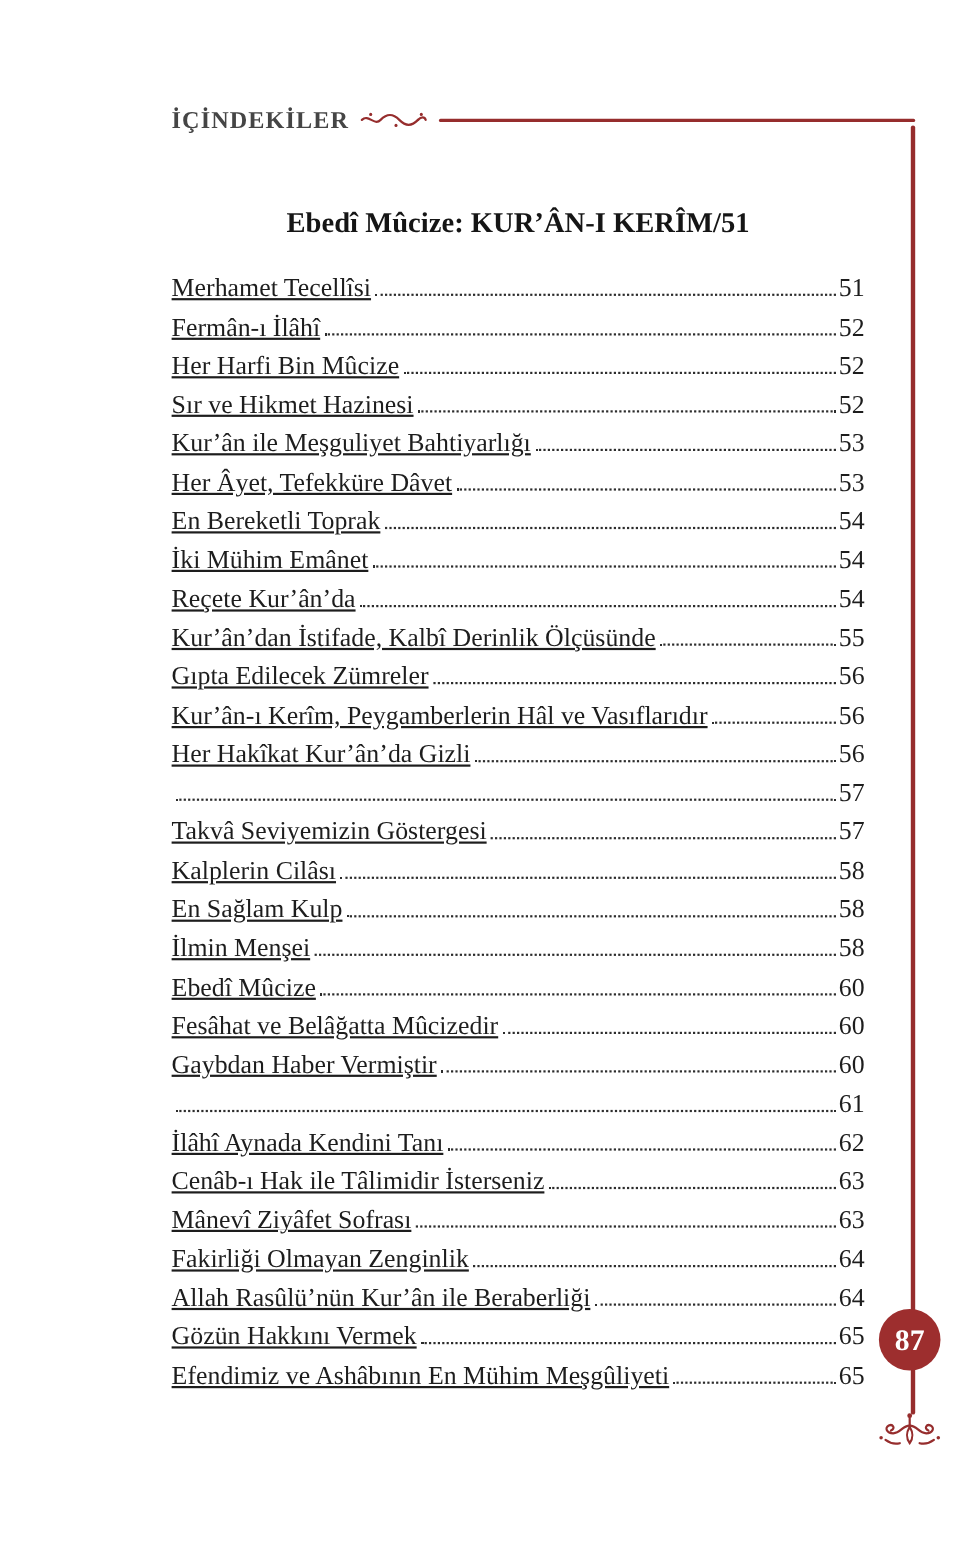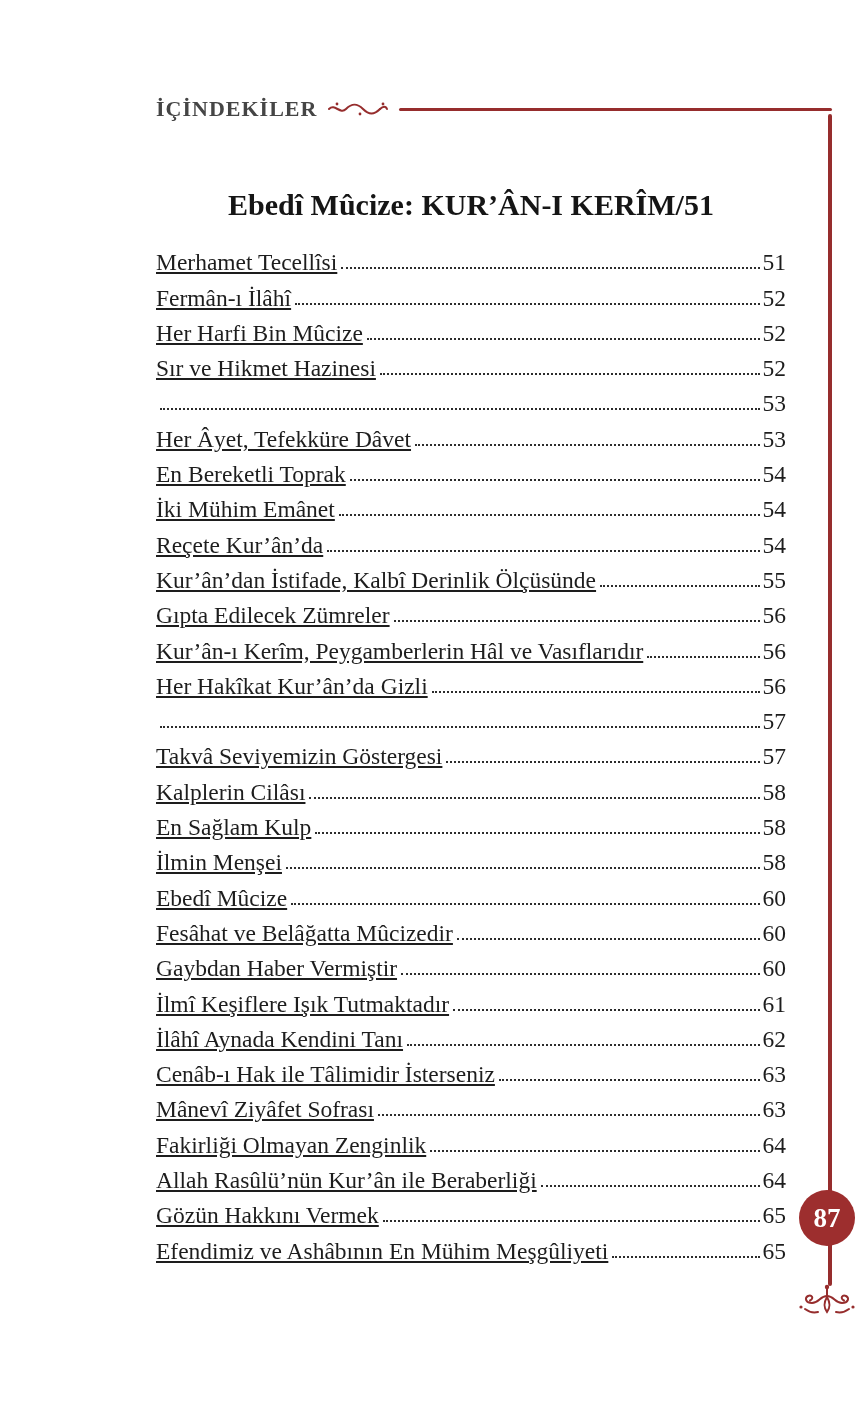--- a/index.html
+++ b/index.html
@@ -51,21 +51,21 @@
   }
 
   
   .section-title {
     position: absolute;
     top: 188px;
     left: 115px;
     width: 630px;
     margin: 0;
     text-align: center;
-    font-size: 30px;
+    font-size: 26px;
     font-weight: bold;
     color: #151515;
   }
 
   
   .toc-list {
     position: absolute;
     top: 243px;
     left: 115px;
     width: 630px;
@@ -160,20 +160,21 @@
       <span class="toc-page">52</span>
     </div>
 
     <div class="toc-row">
       <span class="toc-label">Sır ve Hikmet Hazinesi</span>
       <span class="leader"></span>
       <span class="toc-page">52</span>
     </div>
 
     <div class="toc-row">
+      <span class="toc-label">Kur’ân ile Meşguliyet Bahtiyarlığı</span>
       <span class="leader"></span>
       <span class="toc-page">53</span>
     </div>
 
     <div class="toc-row">
       <span class="toc-label">Her Âyet, Tefekküre Dâvet</span>
       <span class="leader"></span>
       <span class="toc-page">53</span>
     </div>
 
@@ -260,21 +261,20 @@
       <span class="toc-page">60</span>
     </div>
 
     <div class="toc-row">
       <span class="toc-label">Gaybdan Haber Vermiştir</span>
       <span class="leader"></span>
       <span class="toc-page">60</span>
     </div>
 
     <div class="toc-row">
-      <span class="toc-label">İlmî Keşiflere Işık Tutmaktadır</span>
       <span class="leader"></span>
       <span class="toc-page">61</span>
     </div>
 
     <div class="toc-row">
       <span class="toc-label">İlâhî Aynada Kendini Tanı</span>
       <span class="leader"></span>
       <span class="toc-page">62</span>
     </div>
 

